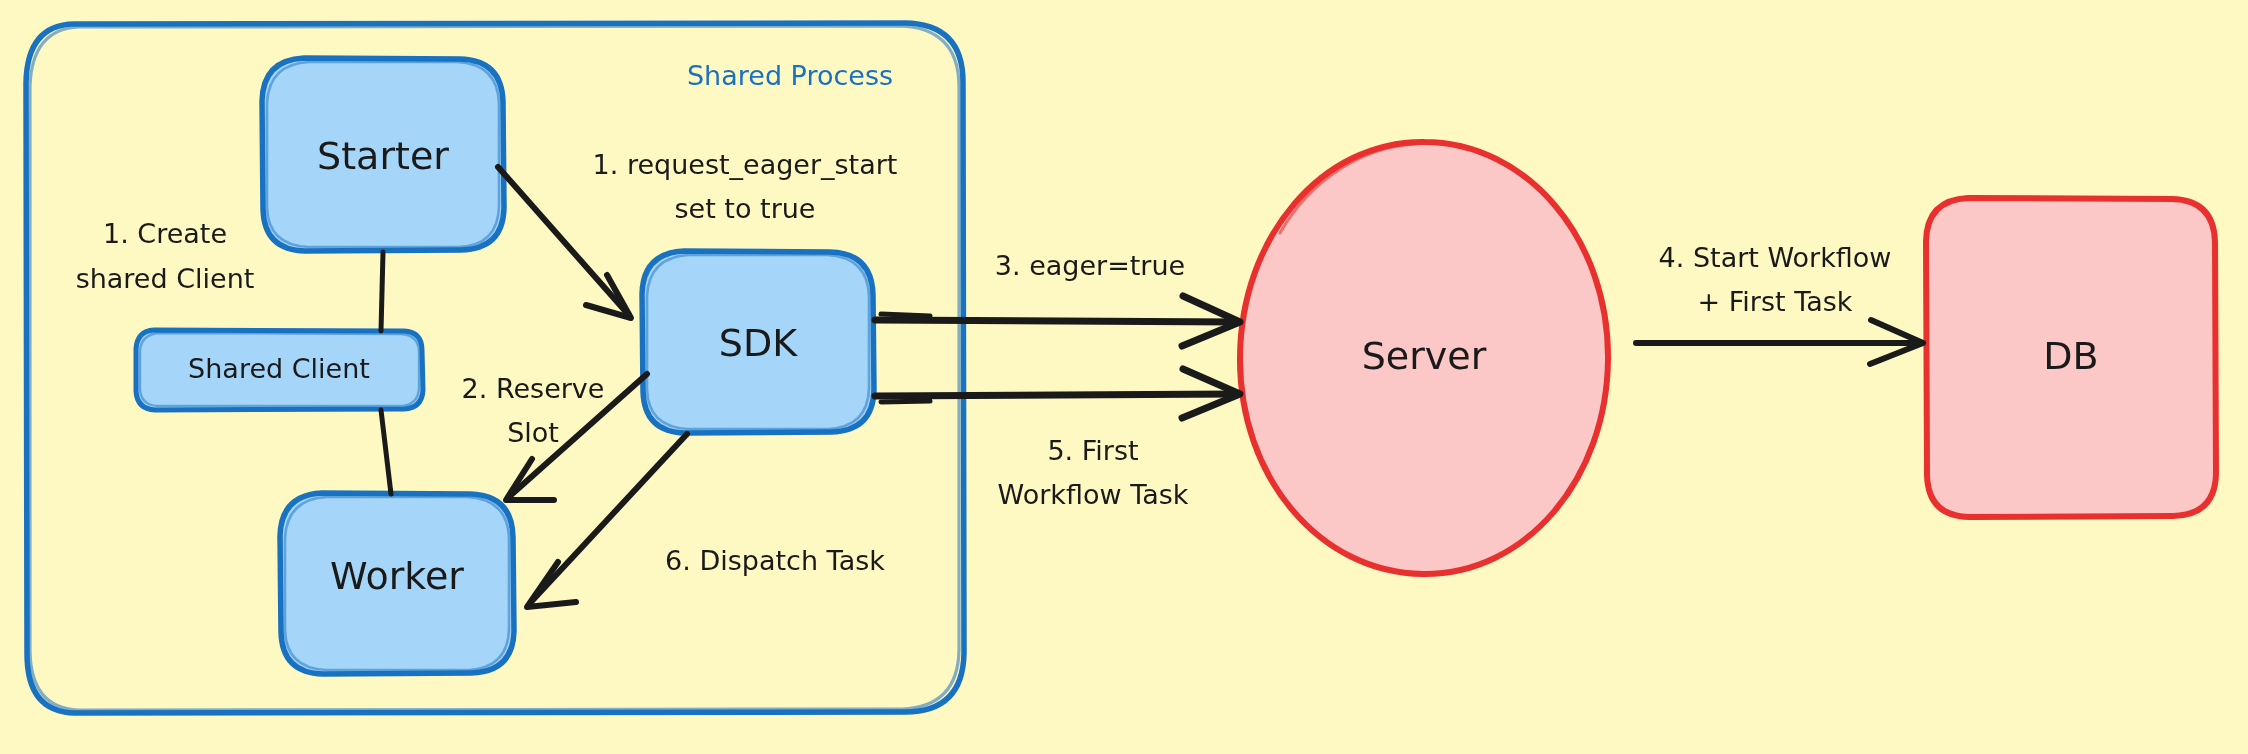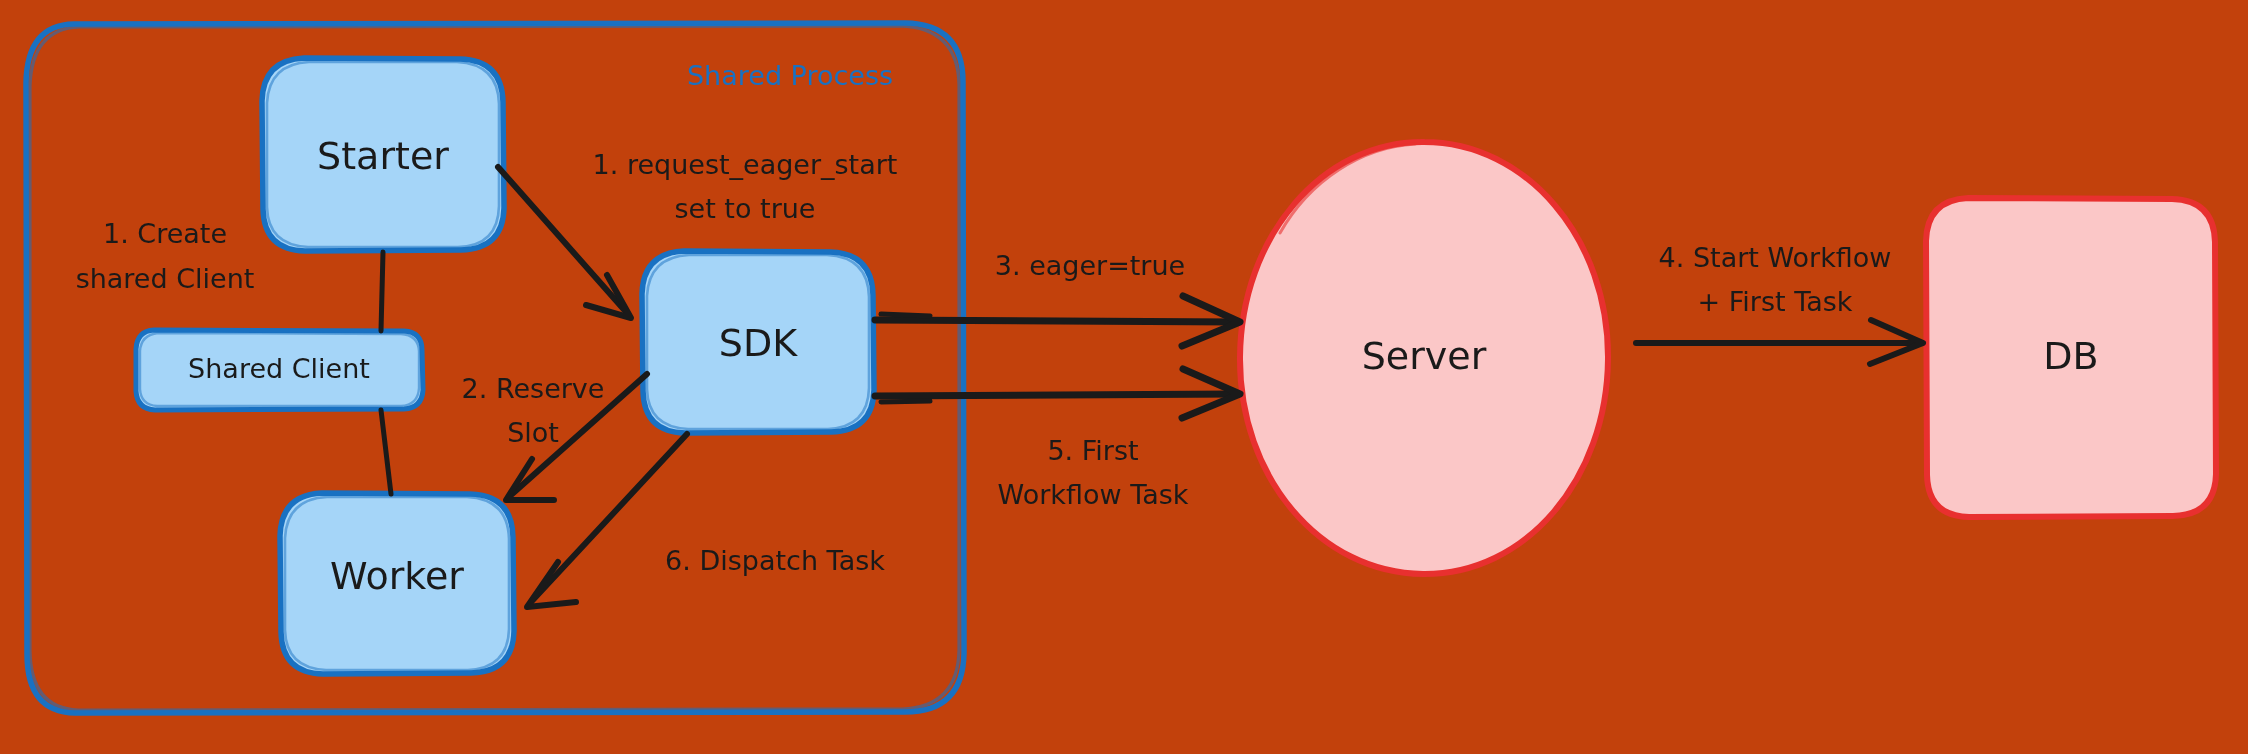--- a/index.html
+++ b/index.html
@@ -10,21 +10,21 @@
   body {
     width: 2248px;
     height: 754px;
     overflow: hidden;
     font-family: "DejaVu Sans", sans-serif;
   }
   #canvas {
     position: relative;
     width: 2248px;
     height: 754px;
-    background: #c2410c;
+    background: #fef9c3;
   }
   svg#diagram {
     position: absolute;
     top: 0;
     left: 0;
     width: 2248px;
     height: 754px;
   }
   .node-label {
     font-family: "DejaVu Sans", sans-serif;

